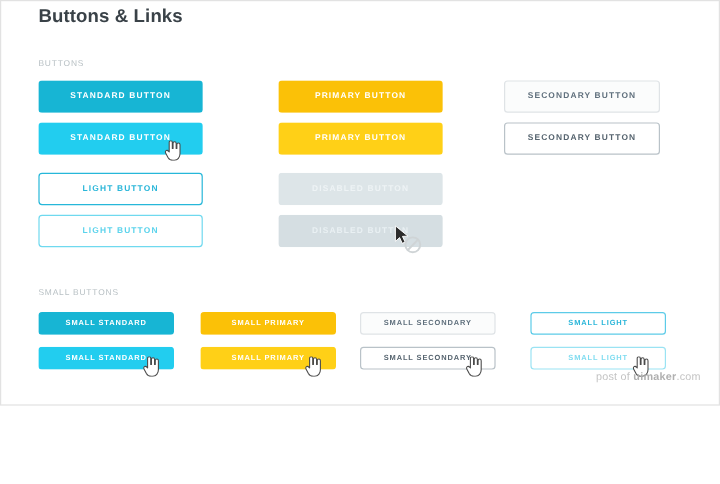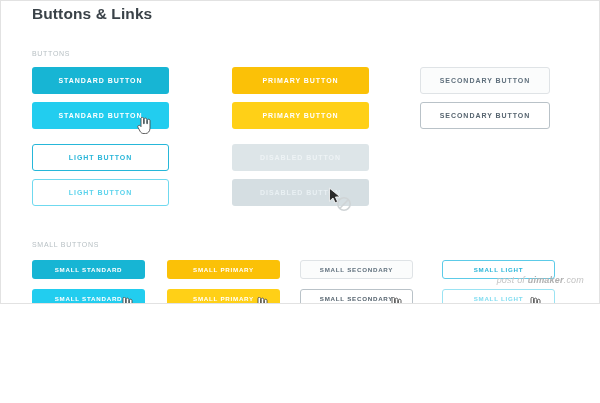--- a/index.html
+++ b/index.html
@@ -13,21 +13,21 @@
   body {
     font-family: "Liberation Sans", sans-serif;
     background: #ffffff;
     position: relative;
     color: #3d4852;
   }
 
   .page {
     position: relative;
     width: 600px;
-    height: 304px;
+    height: 338px;
     background: #ffffff;
     border: 1px solid #e2e2e2;
     overflow: hidden;
   }
 
   
   .page-title {
     position: absolute;
     left: 31px;
     top: 4px;
@@ -100,21 +100,20 @@
   .cursor svg { display: block; }
 
   
   .watermark {
     position: absolute;
     right: 15px;
     bottom: 18px;
     font-size: 9px;
     color: #c4c4c4;
     letter-spacing: 0.2px;
-    font-style: italic;
   }
   .watermark b { color: #b0b0b0; font-weight: 700; }
 </style>
 </head>
 <body>
 
 <div class="page">
 
   <div class="page-title">Buttons &amp; Links</div>
 

